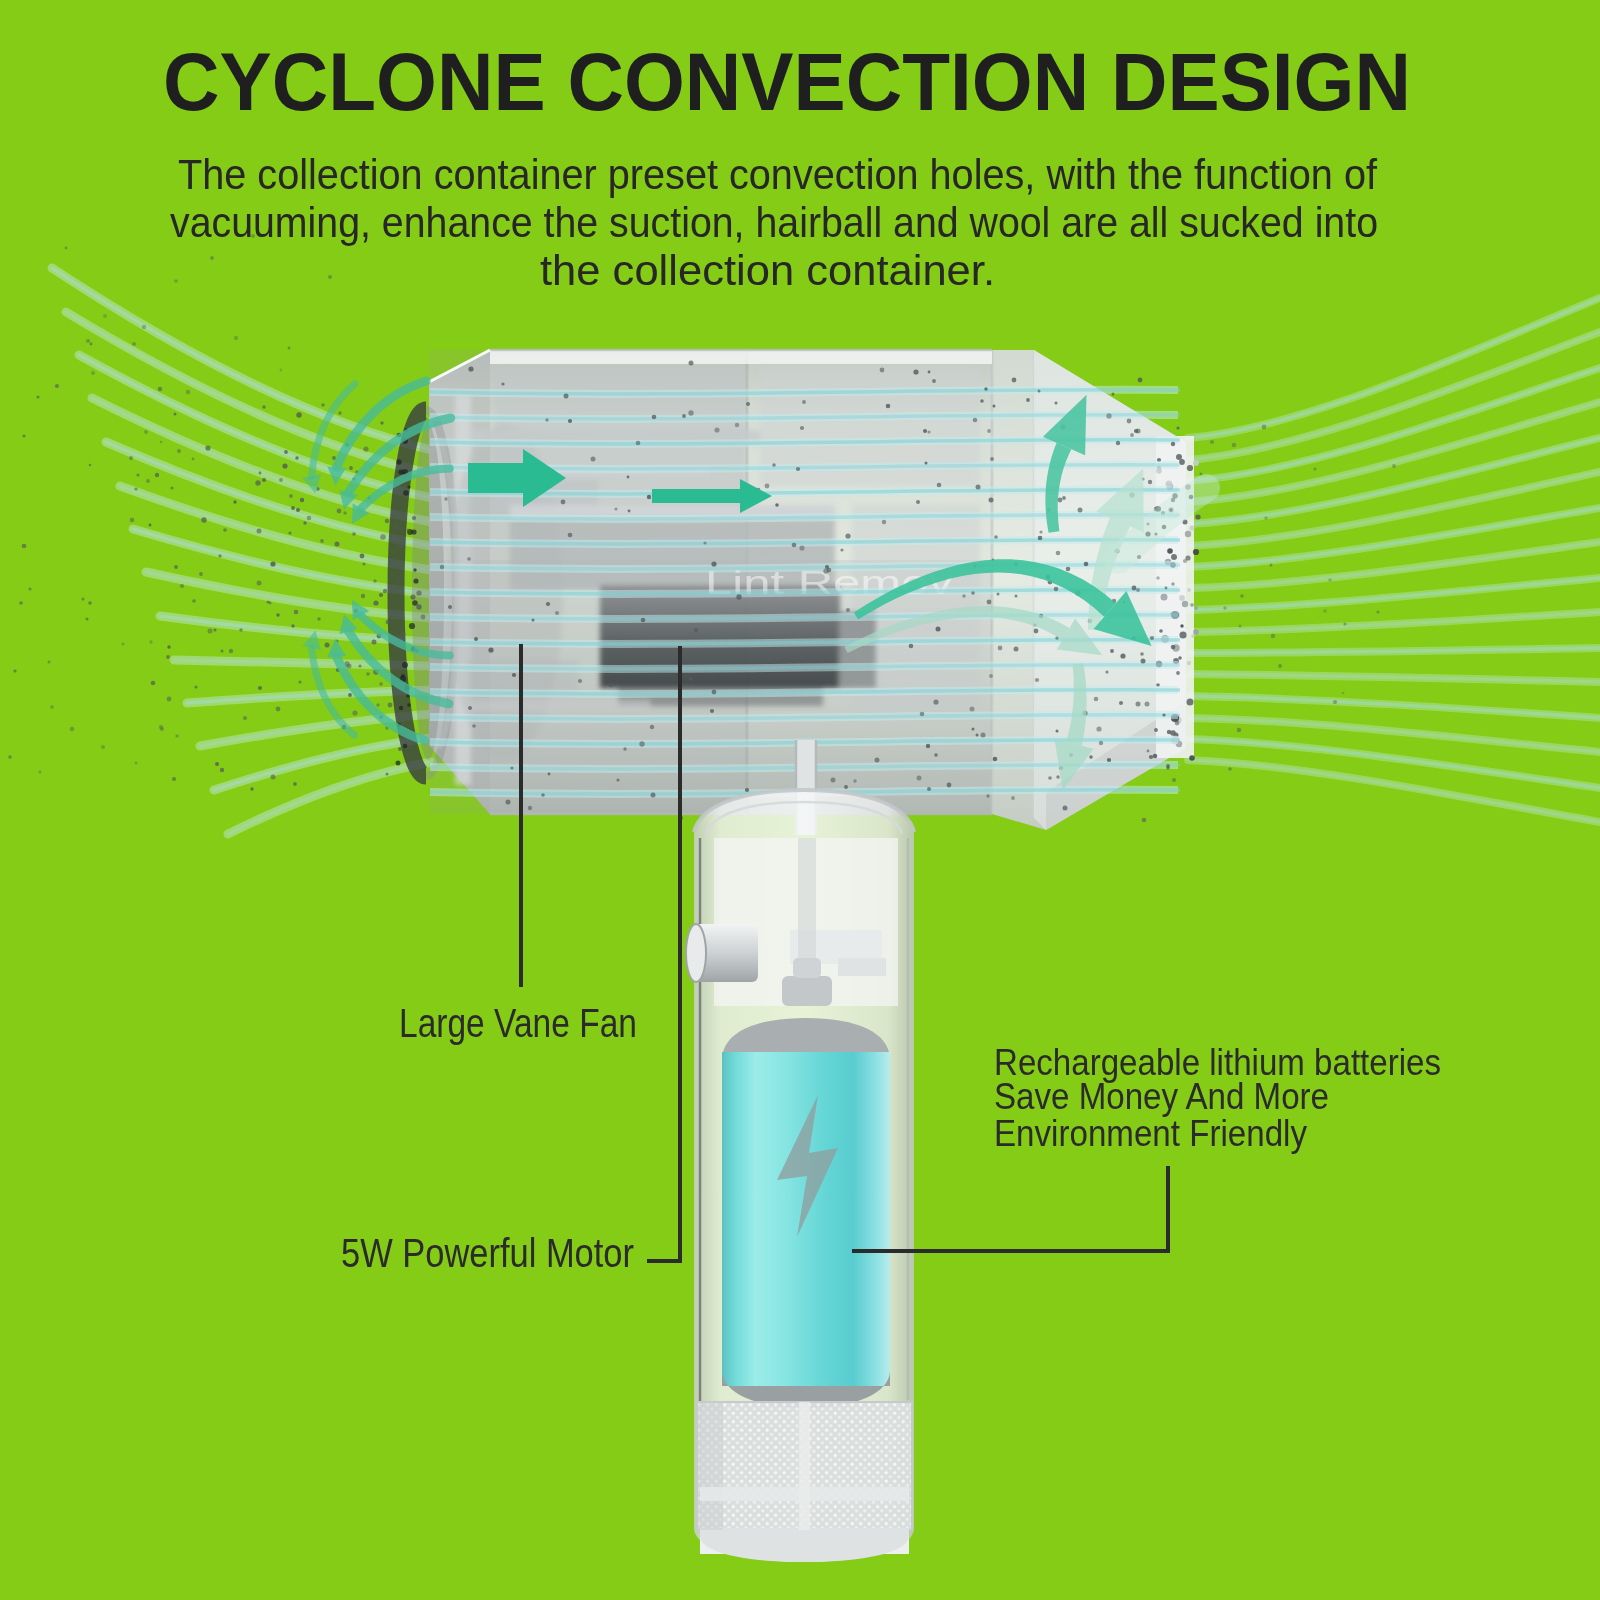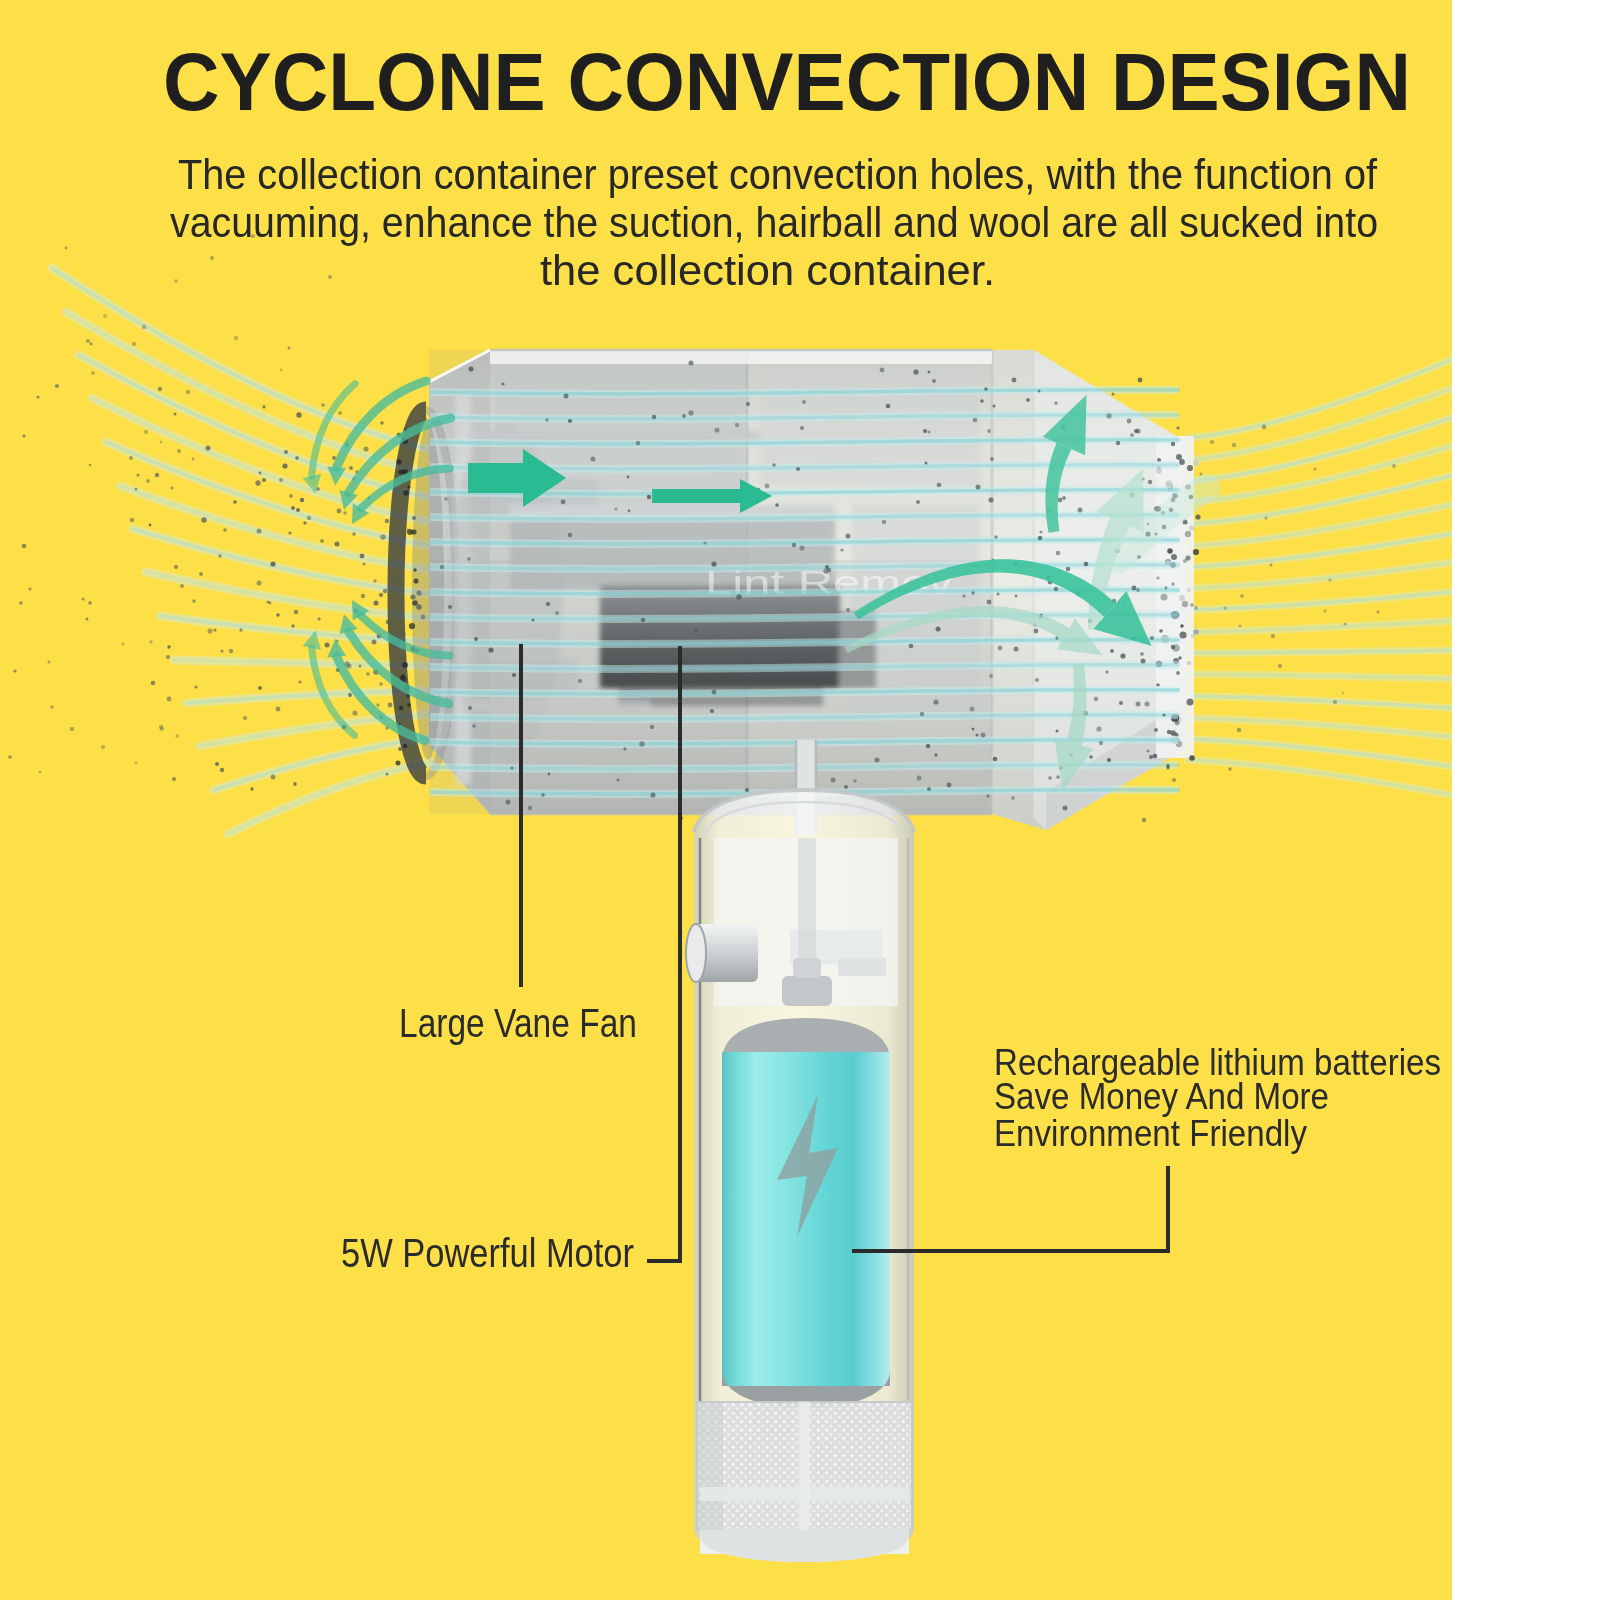--- a/index.html
+++ b/index.html
@@ -1,15 +1,15 @@
 <!DOCTYPE html>
 <html><head><meta charset="utf-8">
 <style>
   html,body{margin:0;padding:0;background:#fff;}
-  .page{position:relative;width:1452px;height:1600px;background:#fde047;overflow:hidden;
+  .page{position:relative;width:1600px;height:1600px;background:#84cc16;overflow:hidden;
     font-family:"Liberation Sans",sans-serif;}
 </style></head>
 <body>
 <div class="page">
 <svg width="1600" height="1600" viewBox="0 0 1600 1600" font-family="Liberation Sans, sans-serif">
 <defs>
   <linearGradient id="bodyg" x1="0" y1="0" x2="0" y2="1">
     <stop offset="0" stop-color="#c6cacb"></stop>
     <stop offset="0.16" stop-color="#dcdfe0"></stop>
     <stop offset="0.5" stop-color="#e8eaea"></stop>

